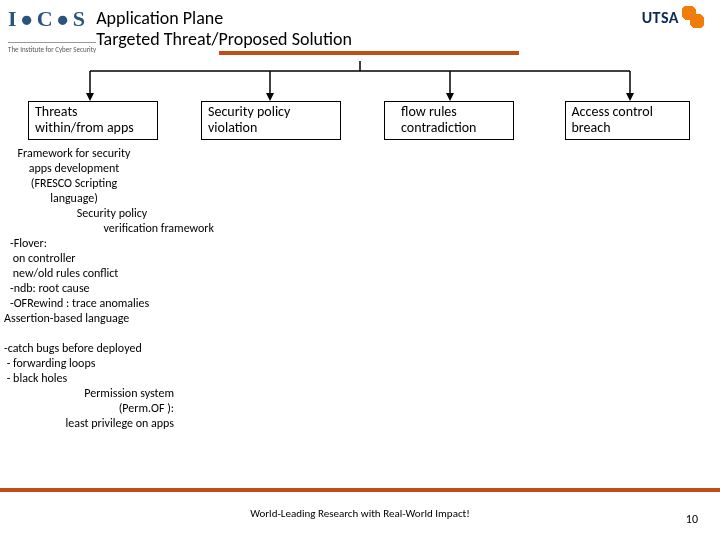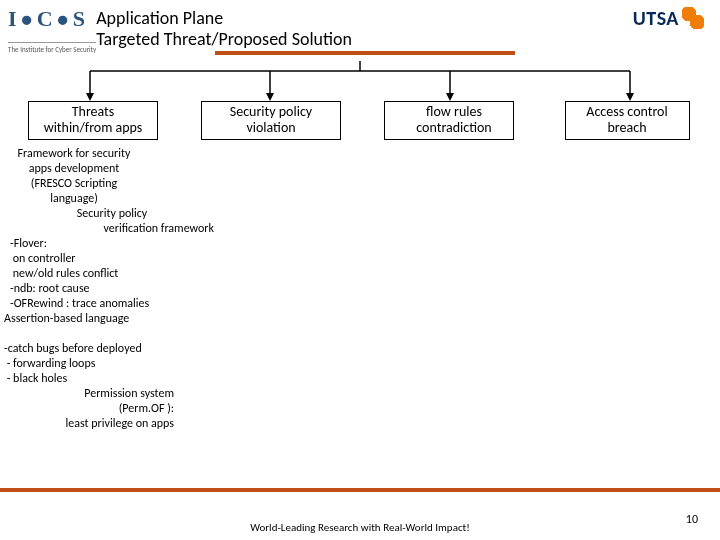--- a/index.html
+++ b/index.html
@@ -17,48 +17,48 @@
     align-items: flex-start;
     justify-content: space-between;
     padding: 6px 16px 0 8px;
   }
   .logo-left { display: flex; flex-direction: column; align-items: flex-start; }
   .ics-logo { display: flex; align-items: center; gap: 4px; }
   .ics-bullet { font-size: 20px; color: #2a537d; }
   .ics-letter { font-size: 22px; font-weight: 900; color: #2a537d; font-family: Georgia, serif; }
   .ics-sub { font-size: 7px; color: #555; border-top: 1px solid #999; margin-top: 10px; padding-top: 2px; }
   .utsa-logo { display: flex; align-items: center; gap: 3px; }
-  .utsa-text { font-size: 20px; font-weight: 900; color: #0a2a56; letter-spacing: 0.5px; }
+  .utsa-text { font-size: 16px; font-weight: 900; color: #0a2a56; letter-spacing: 0.5px; }
   .utsa-mark { width: 22px; height: 22px; background: radial-gradient(circle at 30% 30%, #f07c0a 35%, transparent 36%), radial-gradient(circle at 70% 70%, #f07c0a 35%, transparent 36%); border-radius: 4px; }
   .title-block { text-align: left; flex: 1; padding-top: 2px; }
   .title-line { font-size: 18px; font-weight: 400; line-height: 1.15; }
   .title-underline { width: 300px; margin: 2px auto 0; border-bottom: 4px solid #bf4f14; }
   .tree-area { position: relative; height: 40px; margin-top: 6px; }
   .tree-svg { position: absolute; left: 0; top: 0; width: 720px; height: 40px; }
   .columns { display: flex; justify-content: space-between; padding: 0 4px; gap: 0; }
   .col { flex: 1; display: flex; flex-direction: column; align-items: center; }
   .col-box {
     border: 1.5px solid #000;
     padding: 2px 6px;
-    text-align: center;
+    text-align: left;
     font-size: 14px;
     line-height: 1.15;
     min-width: 120px;
   }
   .col1 .col-box { min-width: 130px; }
   .col2 .col-box { min-width: 140px; }
   .col3 .col-box { min-width: 130px; padding-left: 16px; }
   .col4 .col-box { min-width: 125px; }
   .desc-row { display: flex; padding: 6px 4px 0; font-size: 12px; line-height: 1.25; flex-direction: column; }
   .desc1 { width: 140px; text-align: center; }
   .desc2 { width: 210px; padding-left: 6px; }
   .desc3 { width: 195px; }
   .desc4 { width: 170px; text-align: right; }
   .bottom-bar { position: absolute; left: 0; right: 0; bottom: 48px; height: 4px; background: #bf4f14; }
-  .footer { position: absolute; left: 0; right: 0; bottom: 6px; display: flex; justify-content: center; font-size: 11px; }
+  .footer { position: absolute; left: 0; right: 0; bottom: 20px; display: flex; justify-content: center; font-size: 11px; }
   .footer-text { text-align: center; width: 240px; }
   .page-num { position: absolute; right: 22px; bottom: 14px; font-size: 12px; }
 </style>
 </head>
 <body>
 
 <div class="header">
   <div class="logo-left">
     <div class="ics-logo">
       <span class="ics-letter">I</span>

